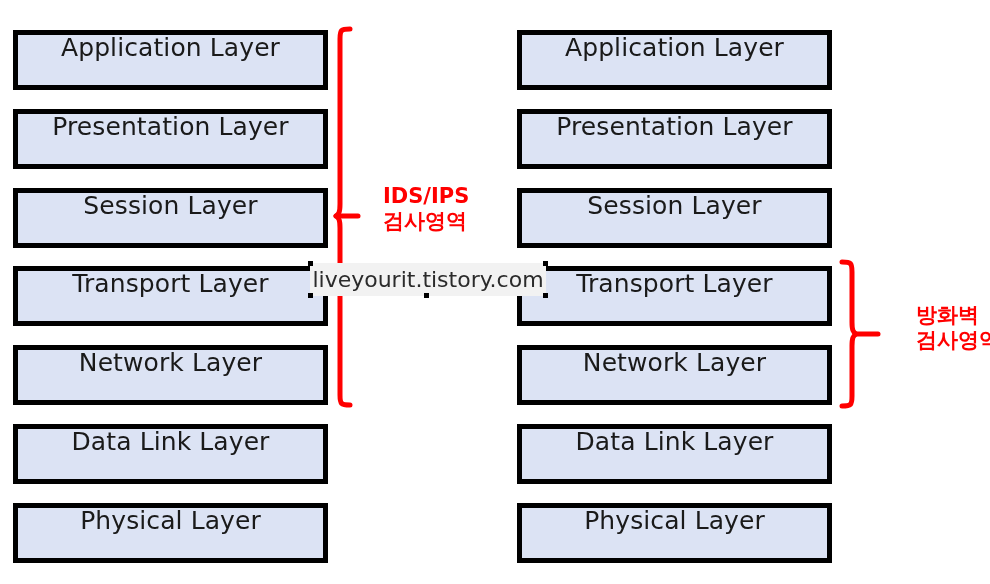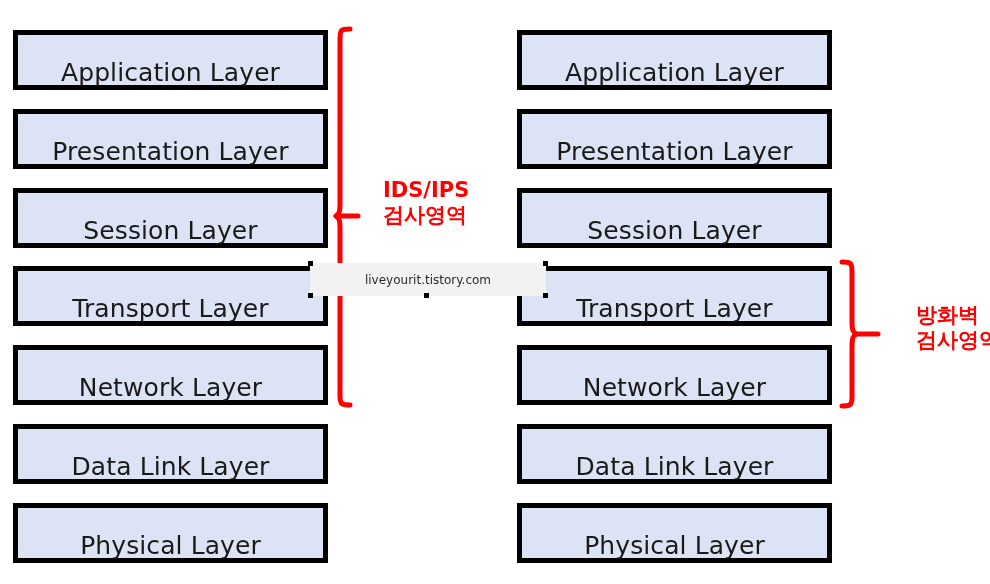--- a/index.html
+++ b/index.html
@@ -35,21 +35,21 @@
 
   .layer-box {
     position: absolute;
     left: 0;
     width: 315px;
     height: 60px;
     box-sizing: border-box;
     border: 5px solid #000000;
     background: #DCE3F4;
     display: flex;
-    align-items: flex-end;
+    align-items: flex-start;
     justify-content: center;
   }
   .layer-label {
     font-size: 25px;
     font-weight: 400;
     color: #1a1a1a;
     letter-spacing: 0.1px;
     line-height: 1;
     white-space: nowrap;
   }
@@ -71,37 +71,37 @@
 
   
   .brace-label {
     position: absolute;
     color: #FF0000;
     font-weight: bold;
     font-size: 21px;
     line-height: 1.18;
     white-space: nowrap;
   }
-  #label-ids  { left: 383px; top: 178px; }
+  #label-ids  { left: 383px; top: 184px; }
   #label-fw   { left: 888px; top: 303px; margin-left: 28px; }
 
   
   #watermark {
     position: absolute;
     left: 310px;
     top: 263px;
     width: 236px;
     height: 33px;
     background: #F2F2F2;
     display: flex;
     align-items: center;
     justify-content: center;
   }
   #watermark-text {
-    font-size: 12px;
+    font-size: 22px;
     color: #2b2b2b;
     line-height: 1;
     white-space: nowrap;
   }
   .wm-handle {
     position: absolute;
     width: 5px;
     height: 5px;
     background: #000000;
   }

